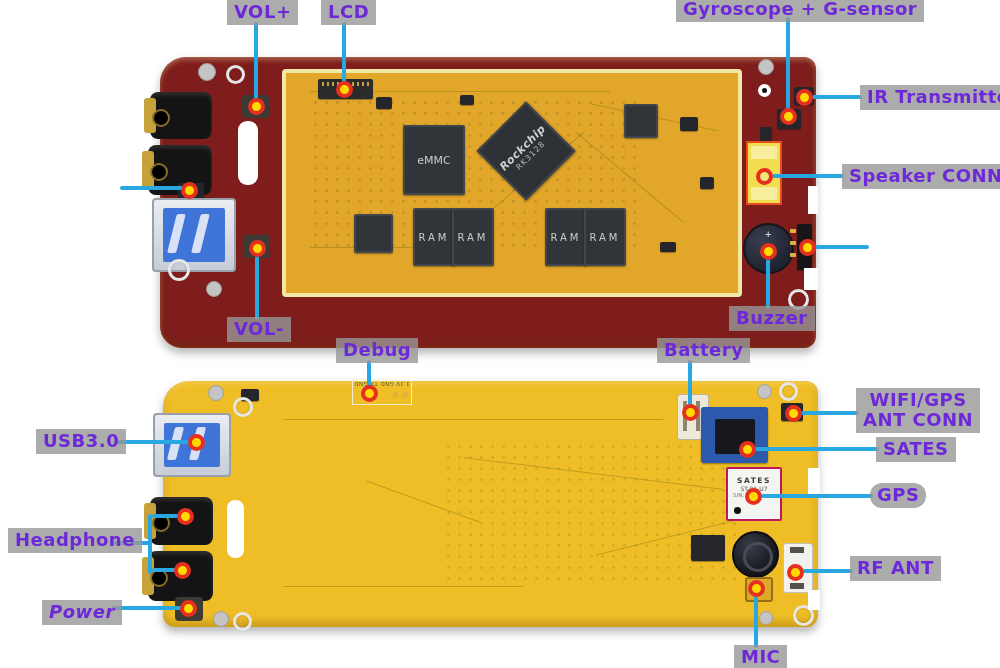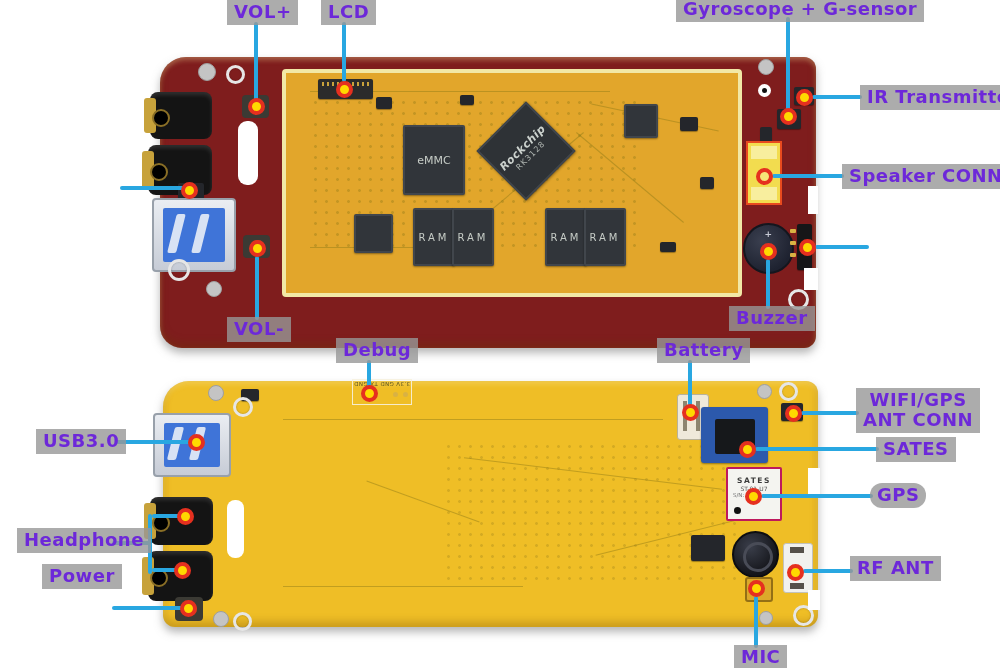--- a/index.html
+++ b/index.html
@@ -293,19 +293,19 @@
   <div class="cl-line h" style="left:116px;top:440px;width:74px;"></div>
   <div class="cl-dot" style="left:188px;top:434px;"></div>
   <div class="cl-label" style="left:36px;top:429px;">USB3.0</div>
 
   <div class="cl-line h" style="left:112px;top:541px;width:40px;"></div>
   <div class="cl-line v" style="left:148px;top:514px;height:60px;"></div>
   <div class="cl-line h" style="left:152px;top:514px;width:28px;"></div>
   <div class="cl-line h" style="left:152px;top:568px;width:25px;"></div>
   <div class="cl-dot" style="left:177px;top:508px;"></div>
   <div class="cl-dot" style="left:174px;top:562px;"></div>
-  <div class="cl-label" style="left:17px;top:528px;">Headphone</div>
+  <div class="cl-label" style="left:8px;top:528px;">Headphone</div>
 
   <div class="cl-line h" style="left:112px;top:606px;width:70px;"></div>
   <div class="cl-dot" style="left:180px;top:600px;"></div>
-  <div class="cl-label" style="left:42px;top:564px;">Power</div>
+  <div class="cl-label" style="left:42px;top:600px;font-style:italic;">Power</div>
 
 </div>
 
 </body></html>

